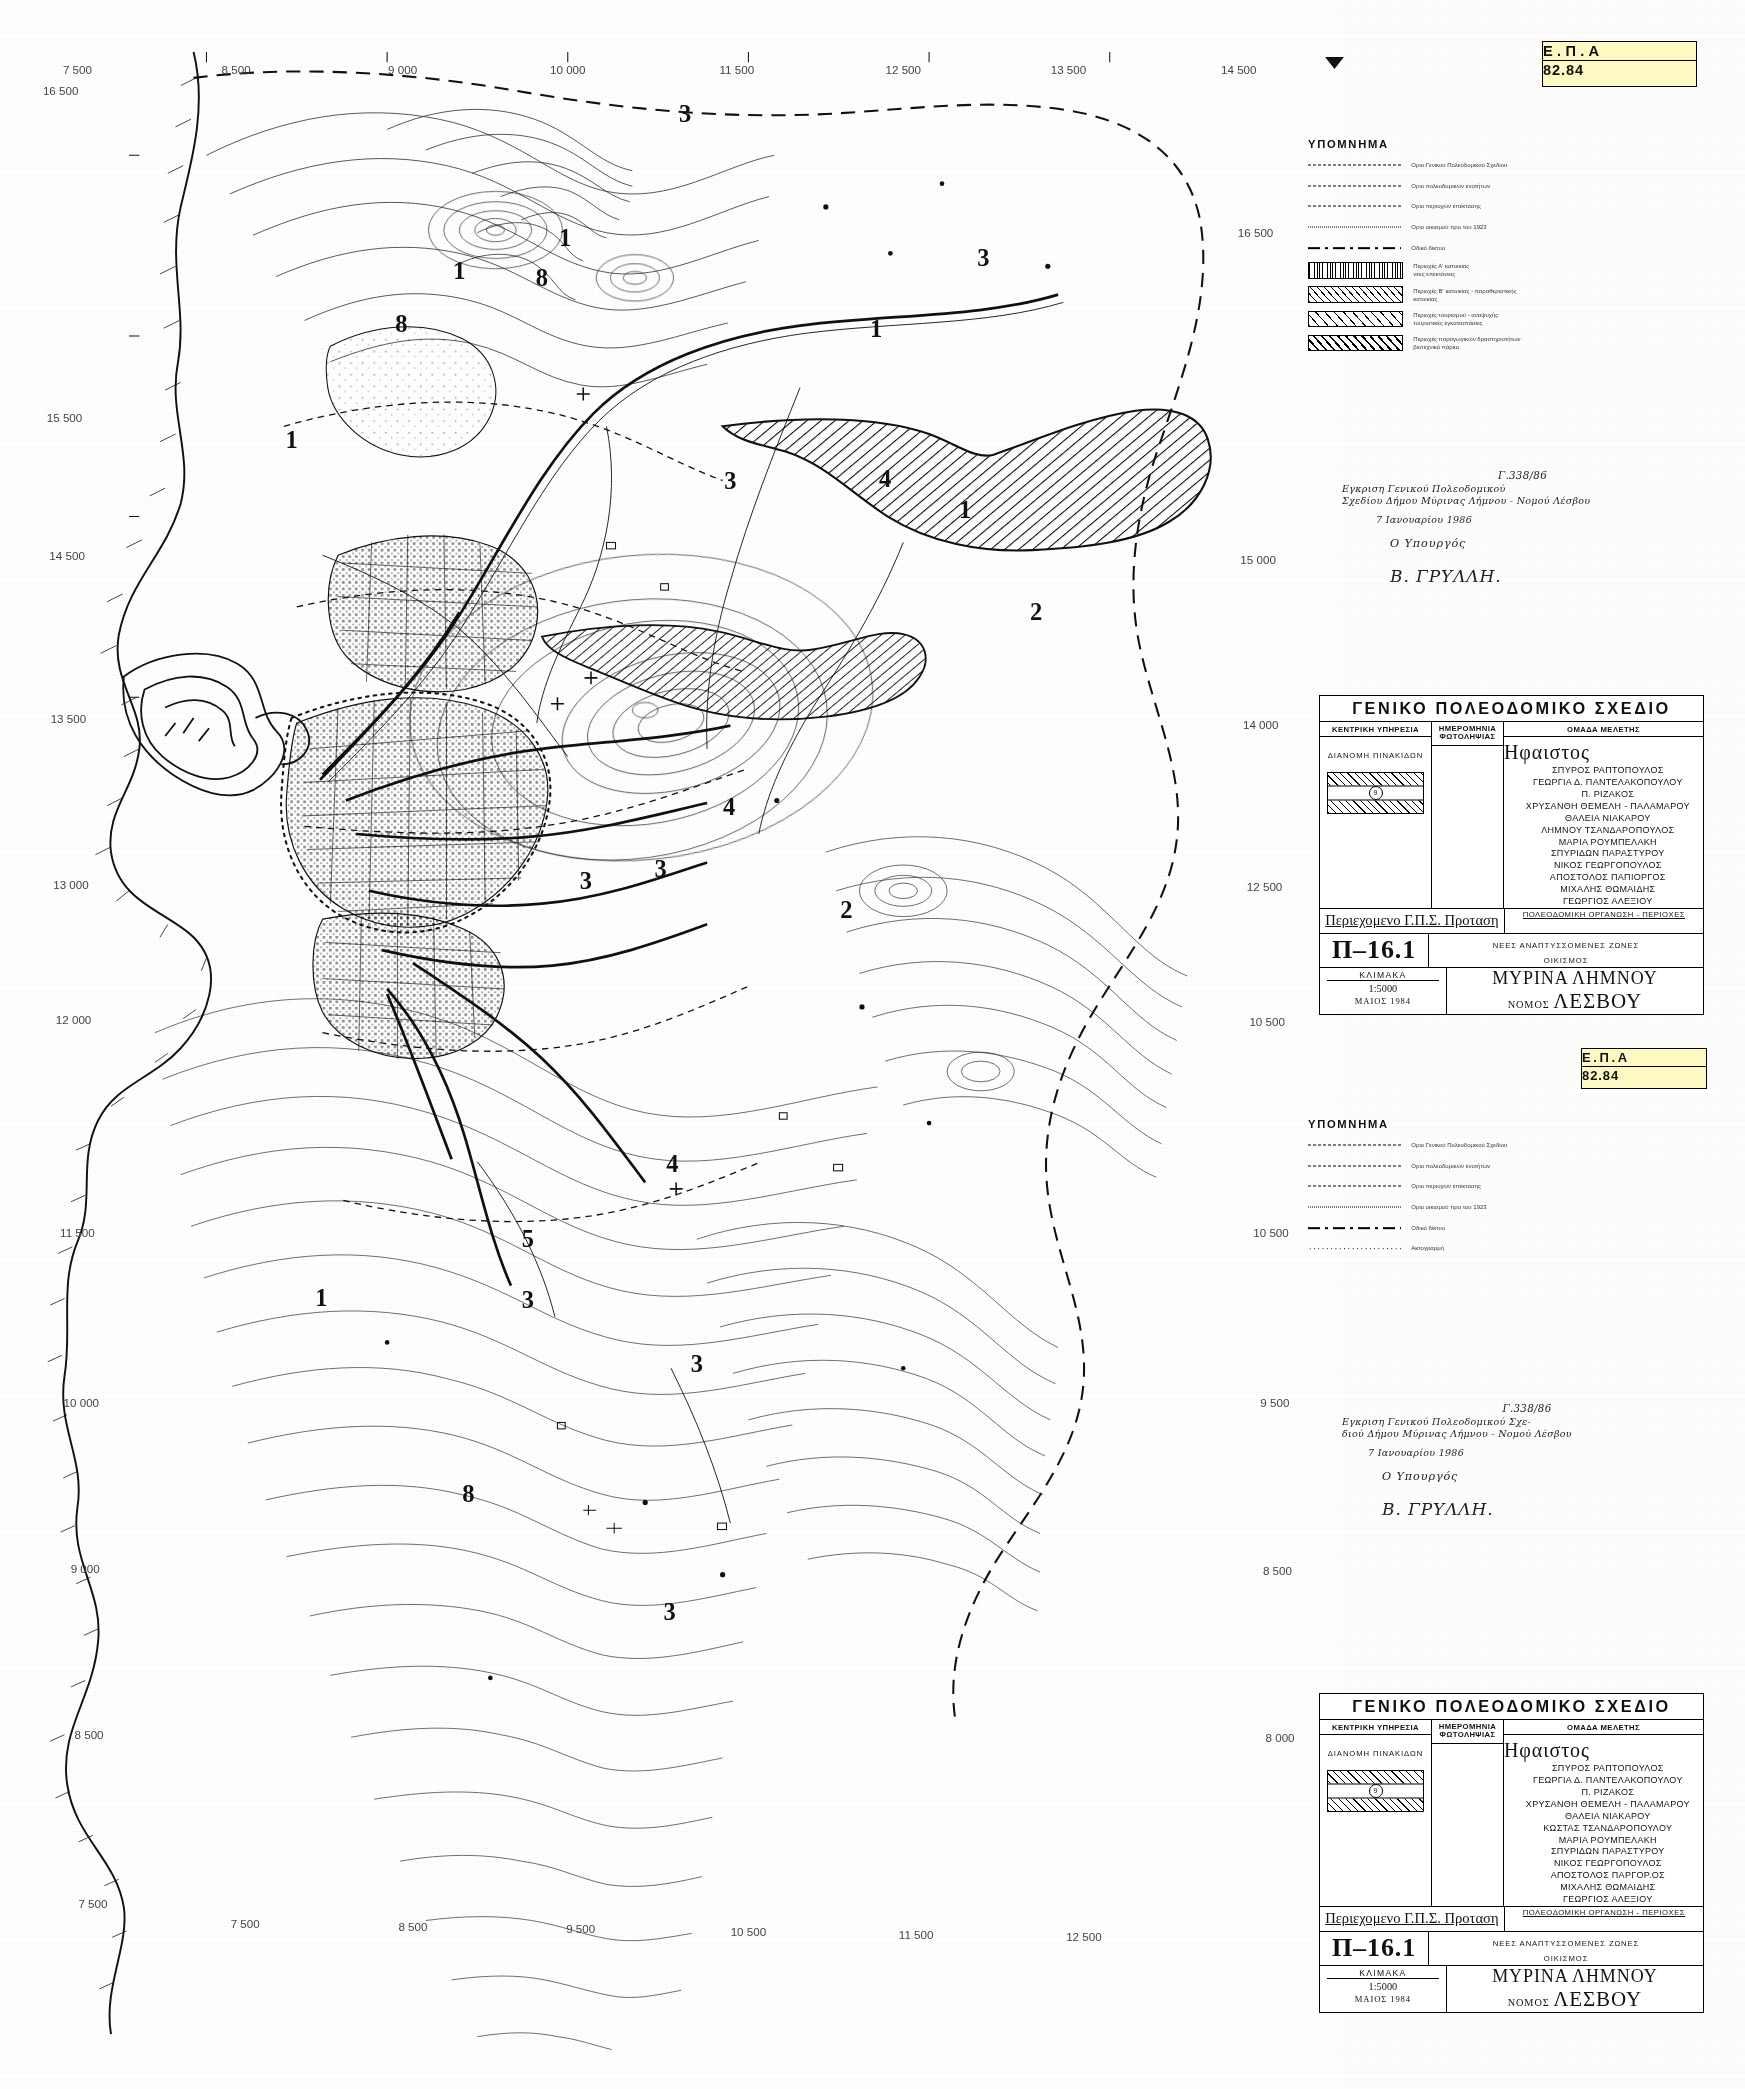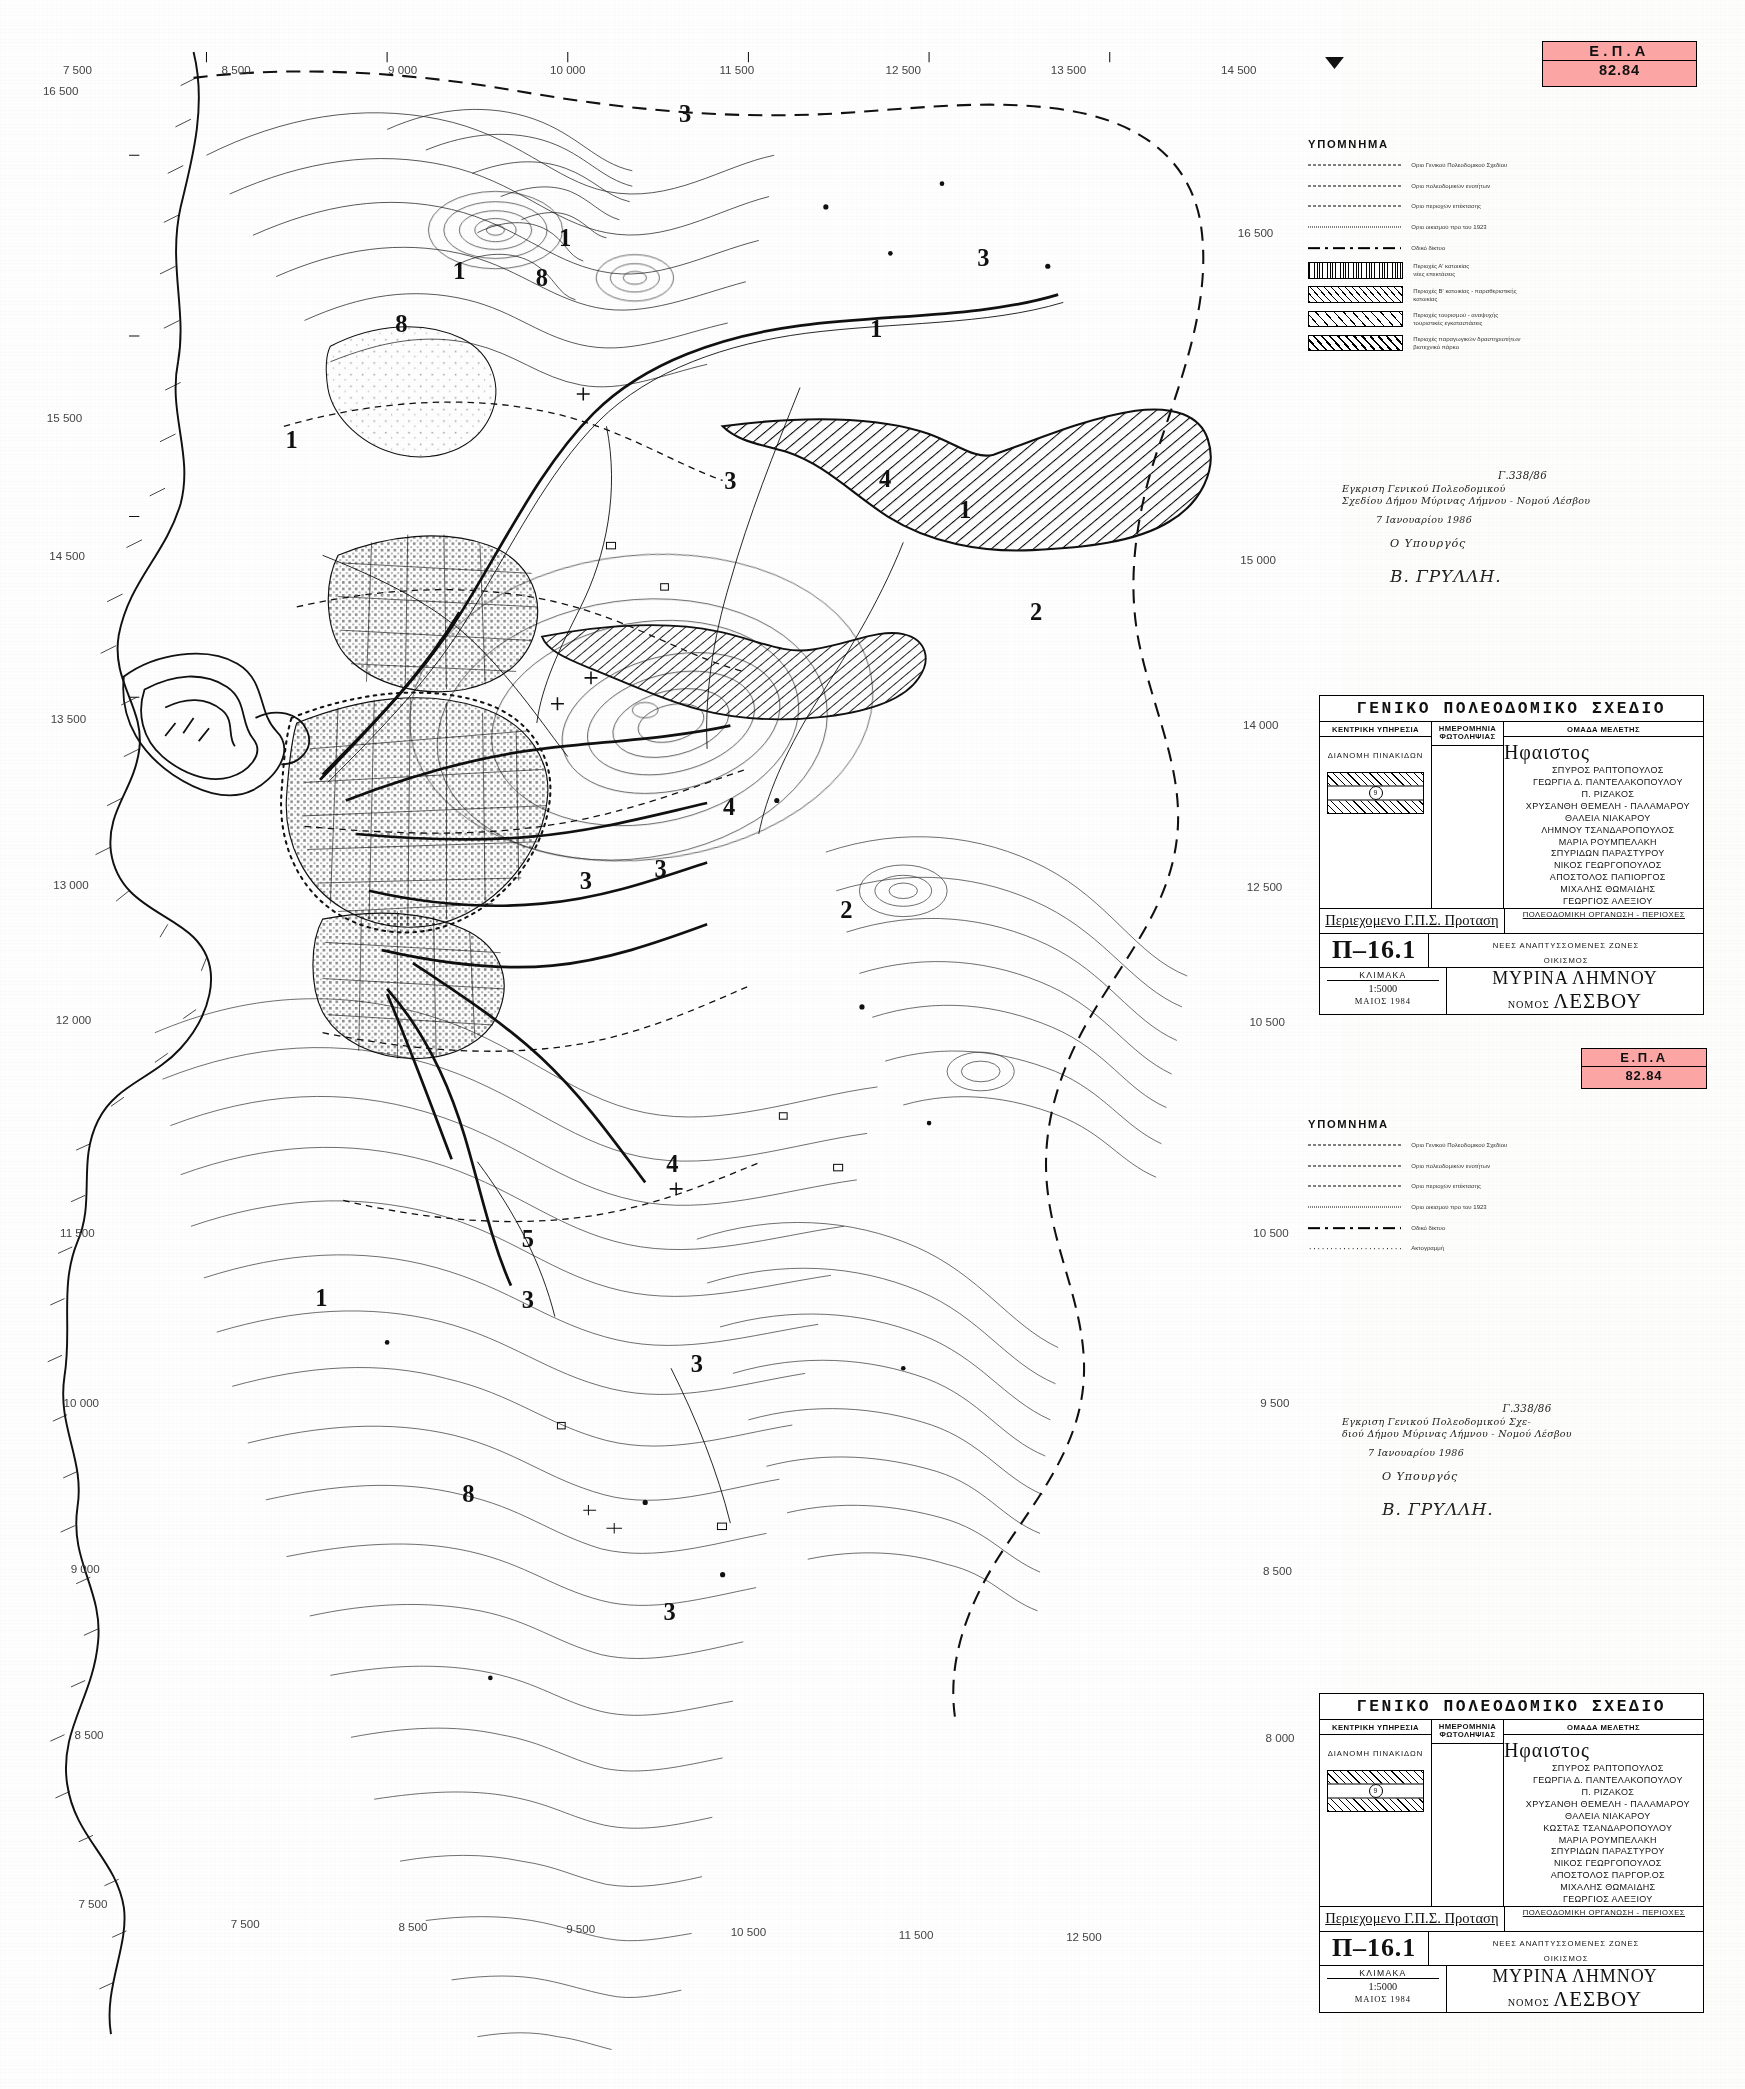--- a/index.html
+++ b/index.html
@@ -57,21 +57,21 @@
 
   
   .titleblock {
     position: absolute;
     border: 1.7px solid #000;
     background: rgba(255,255,255,.92);
     box-sizing: border-box;
   }
   .tb-head {
     text-align: center;
-    font-family: Liberation Mono, monospace;
+    font-family: Liberation Sans, sans-serif;
     font-weight: 700;
     letter-spacing: 2.6px;
     font-size: 16.3px;
     padding: 3.4px 0 2.6px;
     border-bottom: 1.3px solid #000;
   }
   .tb-cols {
     display: flex;
     border-bottom: 1.3px solid #000;
     min-height: 129px;
@@ -208,22 +208,22 @@
   .foot-place .nomos {
     font-size: 10.3px;
     letter-spacing: 0.9px;
   }
   .foot-place .nomos .nm { font-size: 21px; }
 
   
   .epa-stamp {
     position: absolute;
     border: 1.7px solid #000;
-    background: #fca5a5;
-    text-align: center;
+    background: #fef9c3;
+    text-align: left;
     font-family: "Liberation Sans", sans-serif;
     box-sizing: border-box;
   }
   .epa-stamp .epa-l1 {
     font-size: 14.6px;
     letter-spacing: 4.3px;
     font-weight: 700;
     border-bottom: 1.3px solid #000;
     padding: 0.9px 0;
   }

